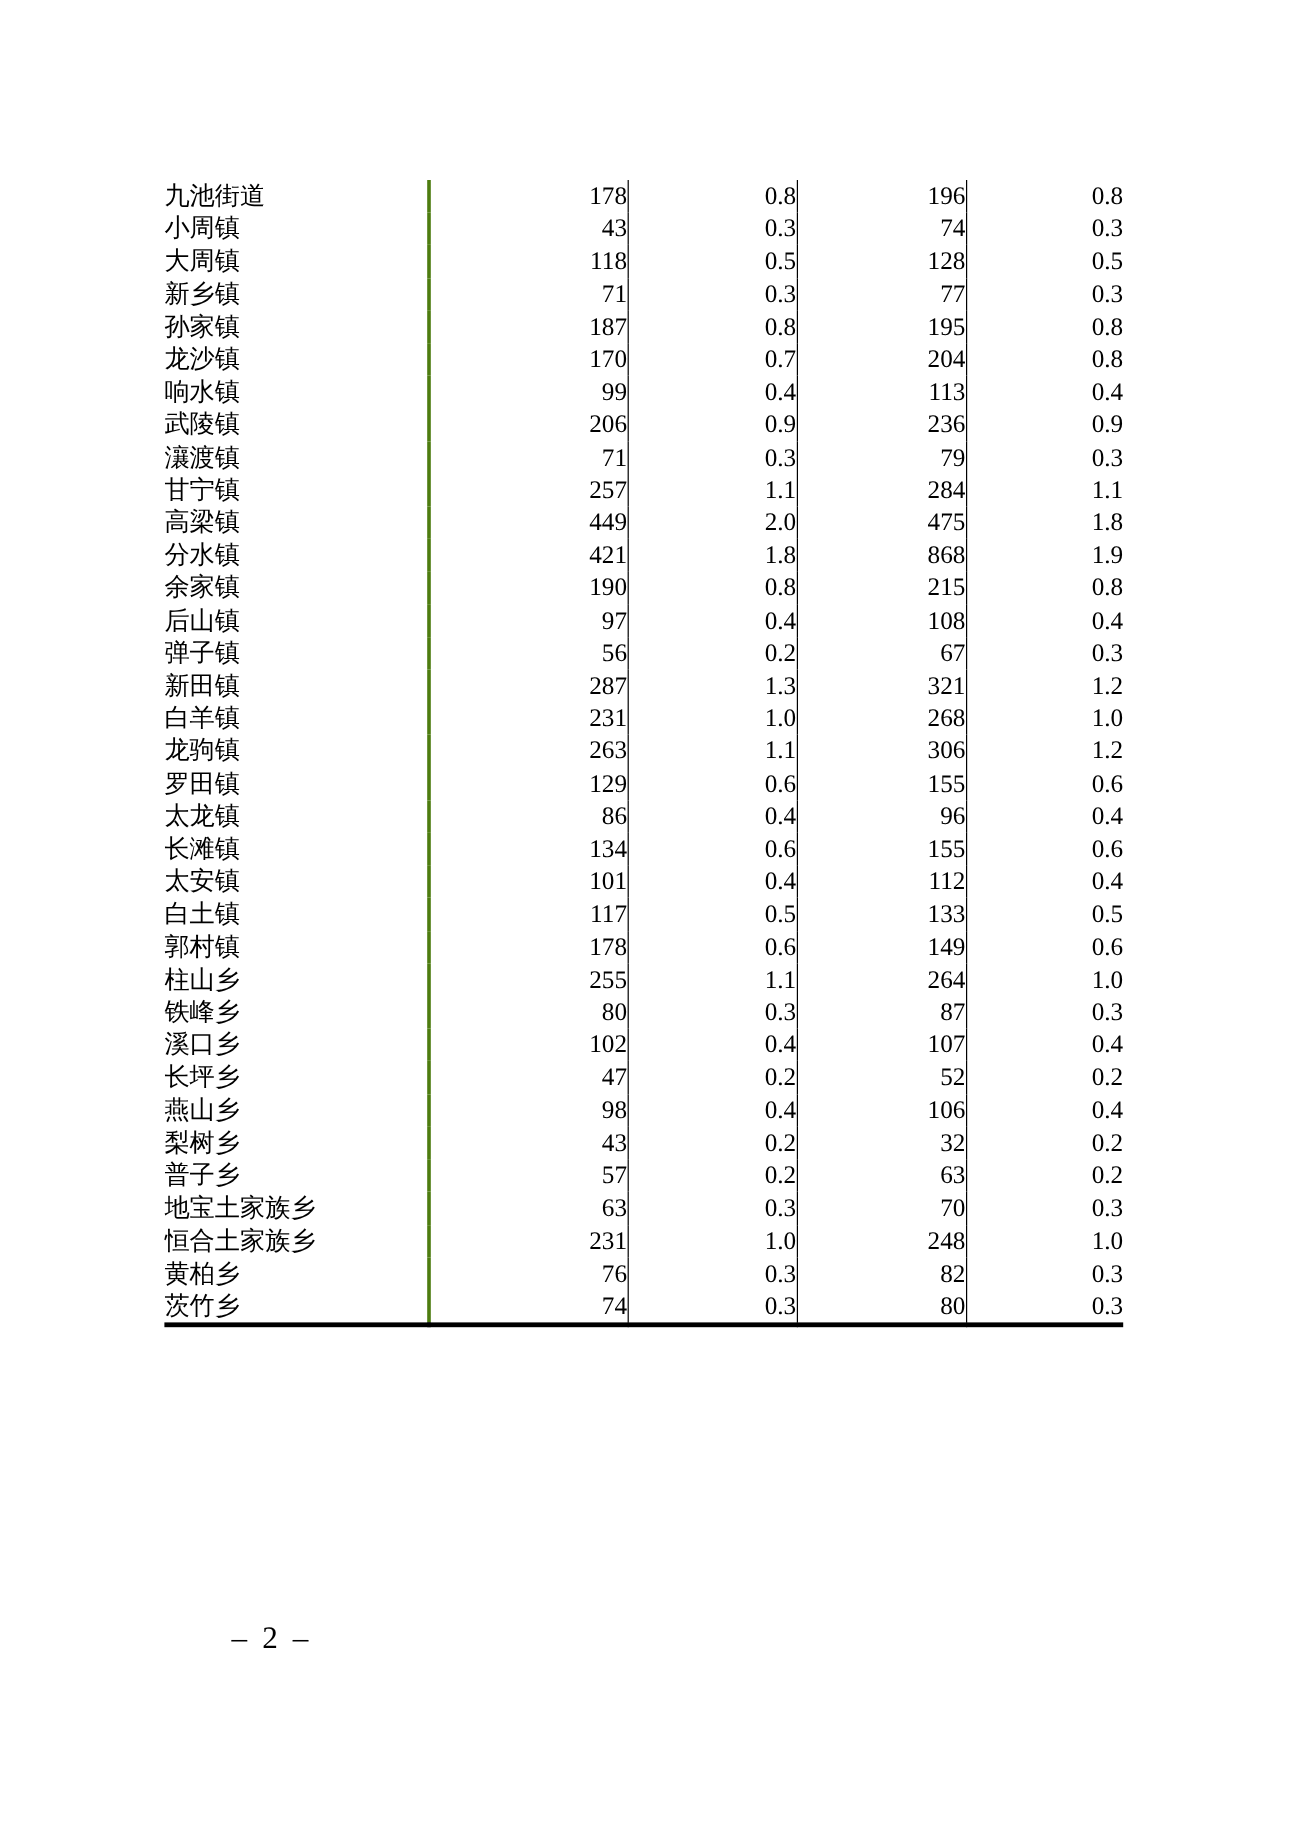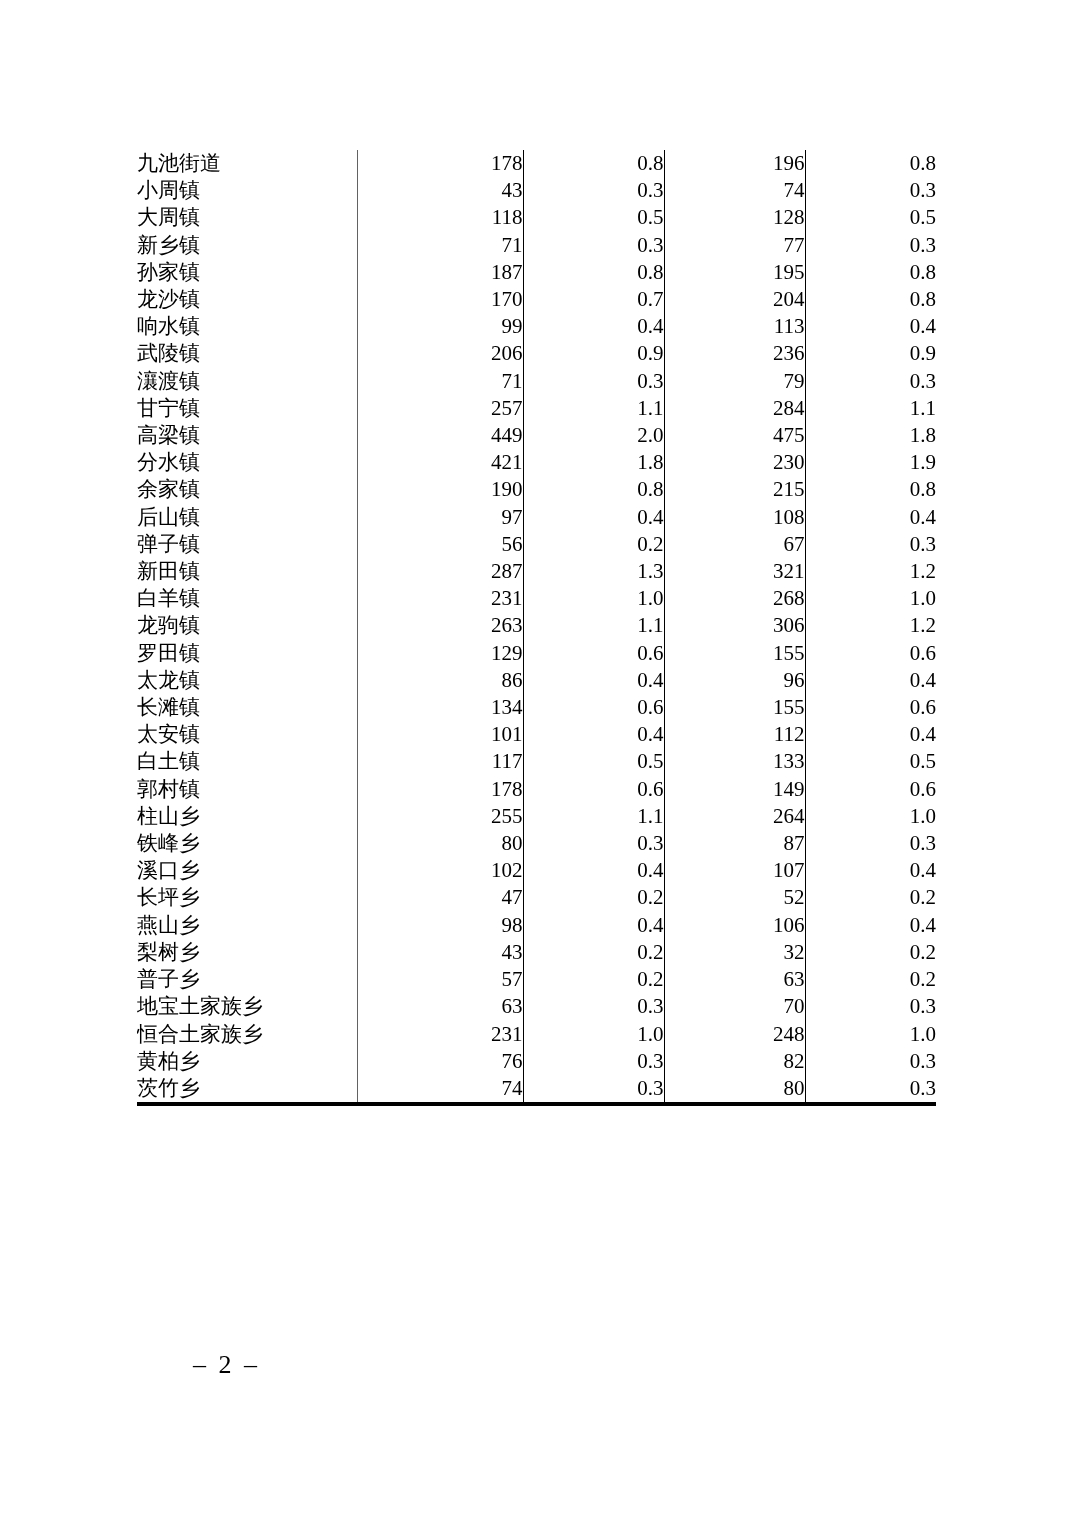--- a/index.html
+++ b/index.html
@@ -29,21 +29,21 @@
     height: 27.2px;
     padding: 0;
     font-size: 21px;
     line-height: 27.2px;
     white-space: nowrap;
     overflow: hidden;
   }
   td.name-cell {
     text-align: left;
     padding-left: 11px;
-    border-right: 1px solid #4d7c0f;
+    border-right: 3px solid #4d7c0f;
   }
   td.num-cell {
     text-align: right;
     padding-right: 13px;
     font-size: 22px;
   }
   td.mid-border {
     border-right: 1px solid #000000;
   }
   .page-footer {
@@ -156,21 +156,21 @@
     <td class="num-cell mid-border">2.0</td>
     <td class="num-cell mid-border">475</td>
     <td class="num-cell">1.8</td>
   </tr>
 
 
   <tr>
     <td class="name-cell">分水镇</td>
     <td class="num-cell mid-border">421</td>
     <td class="num-cell mid-border">1.8</td>
-    <td class="num-cell mid-border">230</td>
+    <td class="num-cell mid-border">868</td>
     <td class="num-cell">1.9</td>
   </tr>
 
   <tr>
     <td class="name-cell">余家镇</td>
     <td class="num-cell mid-border">190</td>
     <td class="num-cell mid-border">0.8</td>
     <td class="num-cell mid-border">215</td>
     <td class="num-cell">0.8</td>
   </tr>

